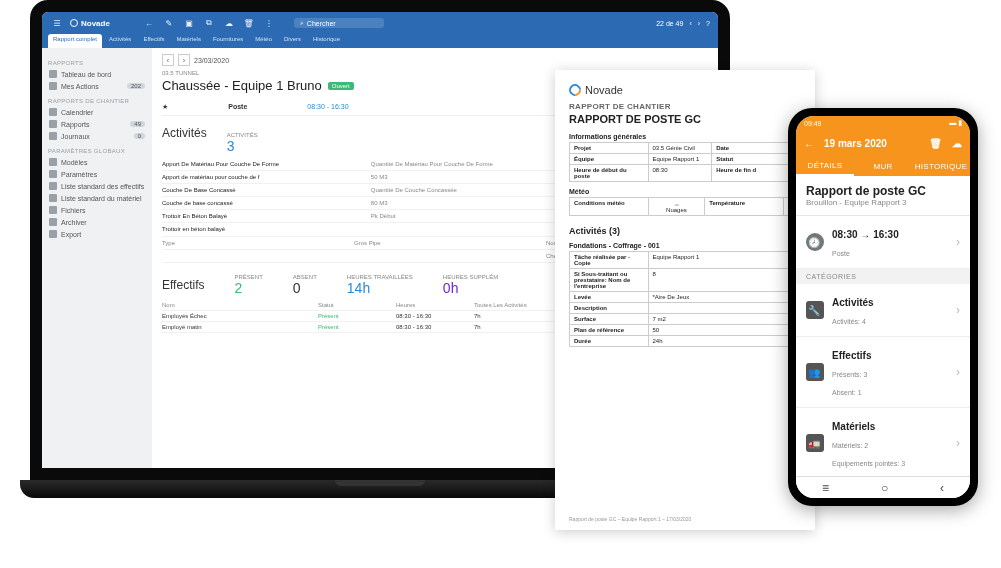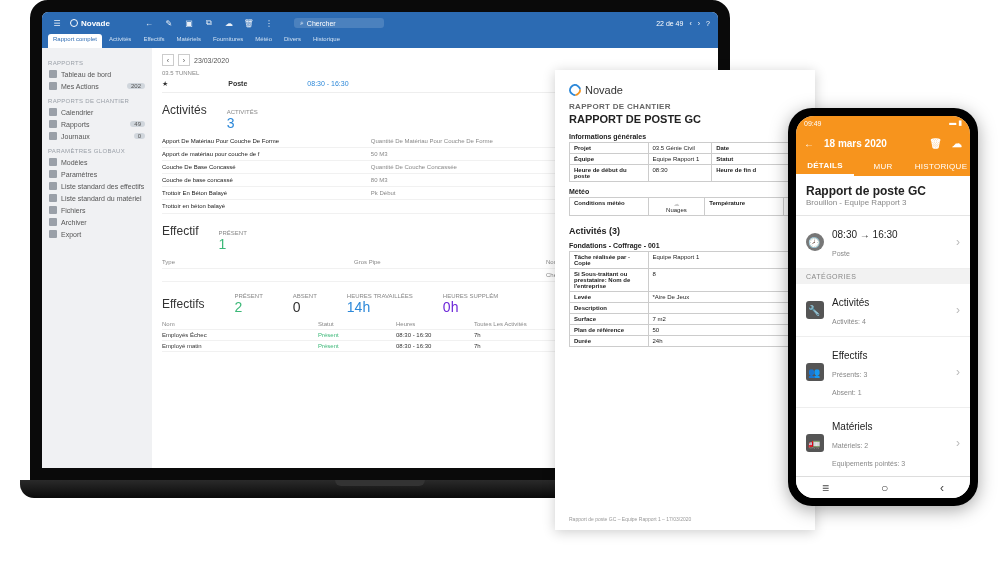--- a/index.html
+++ b/index.html
@@ -76,30 +76,30 @@
   .paper .foot { position:absolute; bottom:8px; left:14px; font-size:5px; color:#999; }
 
   
   .phone { position:absolute; left:788px; top:108px; width:190px; height:398px; background:#000; border-radius:24px; padding:8px; box-shadow:0 4px 18px rgba(0,0,0,.35); }
   .phone-inner { width:100%; height:100%; background:#f2f2f2; border-radius:18px; overflow:hidden; position:relative; display:flex; flex-direction:column; }
   .ph-status { background:#f7941d; height:14px; display:flex; align-items:center; justify-content:space-between; padding:0 8px; font-size:7px; color:#fff; }
   .ph-header { background:#f7941d; height:26px; display:flex; align-items:center; padding:0 8px; color:#fff; font-size:10px; font-weight:600; gap:10px; }
   .ph-header .spacer { flex:1; }
   .ph-tabs { background:#f7941d; height:20px; display:flex; color:#fff; font-size:8px; }
   .ph-tabs span { flex:1; display:flex; align-items:center; justify-content:center; letter-spacing:.3px; }
-  .ph-tabs span.active { border-bottom:2px solid #fff; font-weight:700; }
+  .ph-tabs span.active { border-bottom:2px solid #fff; font-weight:400; }
   .ph-body { flex:1; background:#f2f2f2; overflow:hidden; }
   .ph-card { background:#fff; margin:0; padding:8px 10px; border-bottom:1px solid #e5e5e5; }
   .ph-title { font-size:12px; font-weight:600; color:#222; }
   .ph-sub { font-size:8px; color:#888; }
   .ph-row { background:#fff; display:flex; align-items:center; padding:8px 10px; border-bottom:1px solid #eee; gap:8px; }
   .ph-row .ico { width:18px; height:18px; background:#777; border-radius:50%; display:inline-flex; align-items:center; justify-content:center; color:#fff; font-size:10px; flex-shrink:0; }
   .ph-row .ico.sq { border-radius:3px; background:#555; }
   .ph-row .txt { flex:1; }
-  .ph-row .txt .t1 { font-size:10px; color:#222; }
+  .ph-row .txt .t1 { font-size:10px; color:#222;font-weight:bold; }
   .ph-row .txt .t2 { font-size:7px; color:#888; }
   .ph-row .chev { color:#bbb; font-size:12px; }
   .ph-sect { font-size:7px; color:#888; padding:4px 10px; background:#f2f2f2; letter-spacing:.5px; }
   .ph-nav { height:22px; background:#fff; border-top:1px solid #ddd; display:flex; align-items:center; justify-content:space-around; color:#444; font-size:12px; }
 </style>
 </head>
 <body>
 
 <div class="laptop">
   <div class="laptop-screen">
@@ -201,20 +201,24 @@
           </div>
       </div>
 
       <div class="main">
         <div class="date-row">
           <span class="chev">‹</span>
           <span class="chev">›</span>
           <span>23/03/2020</span>
         </div>
         <div class="crumb">03.5 Tunnel</div>
+        <div class="title">
+          <span>Chaussée - Equipe 1 Bruno</span>
+          <span class="badge">Ouvert</span>
+        </div>
         <div class="row-poste">
           <span>★</span>
           <span class="lbl">Poste</span>
           <span class="time">08:30 - 16:30</span>
           <span style="margin-left:auto">✎</span>
         </div>
 
         <div class="section-h">
           <span class="name">Activités</span>
           <span><span class="sm">Activités</span><br><span class="num">3</span></span>
@@ -251,24 +255,20 @@
               <span class="e"></span>
             </div>
           <div class="act">
               <span class="n">Trottoir en béton balayé</span>
               <span class="d"></span>
               <span class="s"></span>
               <span class="e">✎</span>
             </div>
         </div>
 
-        <div class="section-h">
-          <span class="name">Effectif</span>
-          <span><span class="sm">Présent</span><br><span class="num green">1</span></span>
-        </div>
         <div class="eff-row">
             <span>Type</span>
             <span>Gros Pipe</span>
             <span>Nom Du Collectif</span>
           </div>
         <div class="eff-row">
             <span></span>
             <span></span>
             <span>Chef d'équipe</span>
           </div>
@@ -391,21 +391,21 @@
 </div>
 
 <div class="phone">
   <div class="phone-inner">
     <div class="ph-status">
       <span>09:49</span>
       <span>▬ ▮</span>
     </div>
     <div class="ph-header">
       <span>←</span>
-      <span>18 mars 2020</span>
+      <span>19 mars 2020</span>
       <span class="spacer"></span>
       <span>🗑</span>
       <span>☁</span>
     </div>
     <div class="ph-tabs">
       <span class="active">DÉTAILS</span>
       <span>MUR</span>
       <span>HISTORIQUE</span>
     </div>
     <div class="ph-body">

